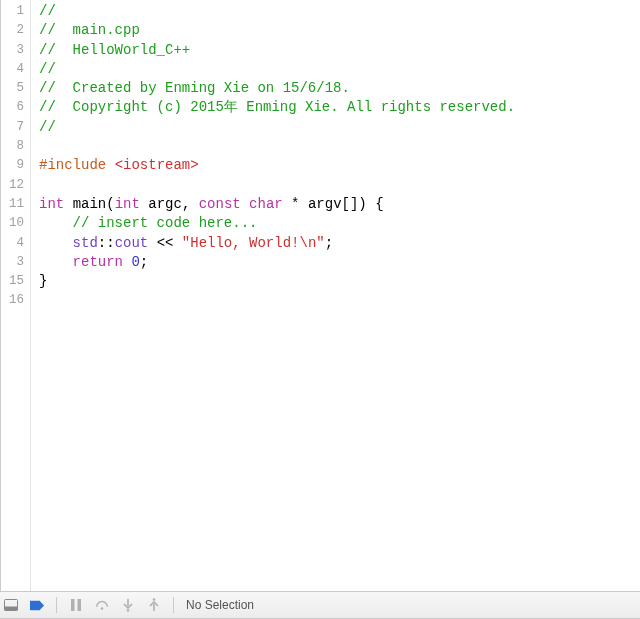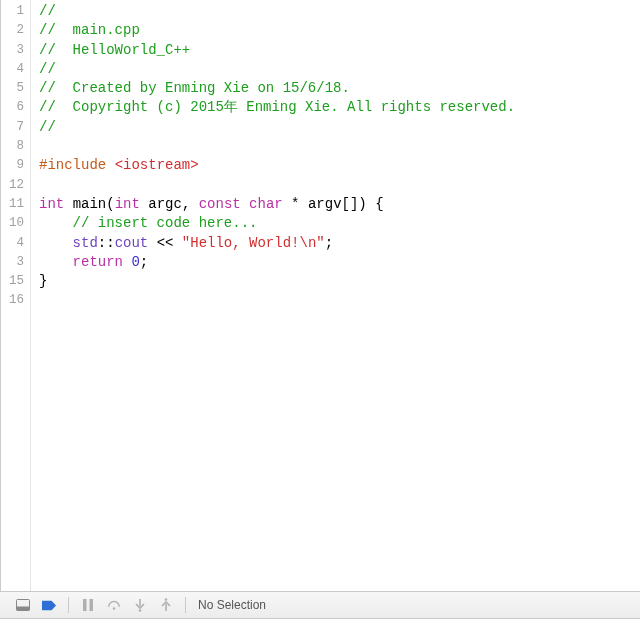--- a/index.html
+++ b/index.html
@@ -35,21 +35,21 @@
     .tok-number { color: #3a2fd0; }
     .tok-scope { color: #6f42c1; }
     .debug-bar {
       height: 28px;
       background: linear-gradient(#f7f7f7,#ececec);
       border-top: 1px solid #c9c9c9;
       border-bottom: 1px solid #c9c9c9;
       display: flex; align-items: center;
       font-family: -apple-system, Helvetica, Arial, sans-serif;
       font-size: 12px; color: #444;
-      gap: 12px; padding: 0 16px;
+      gap: 12px; padding: 0 4px;
     }
     .dbg-icon { width: 14px; height: 14px; display: inline-flex; align-items: center; justify-content: center; color: #7a7a7a; }
     .dbg-icon.active { color: #2f6fd4; }
     .dbg-sep { width:1px; height:16px; background:#c9c9c9; }
     .no-sel { color:#555; }
     .console-area { flex:0 0 43px; display:flex; }
     .console-left { flex:1; background:#fff; border-right:1px solid #c9c9c9; }
     .console-right {
       flex:1; background:#fff; padding:6px 8px;
       font-family: Menlo, monospace; font-size:13.5px; font-weight:bold;

